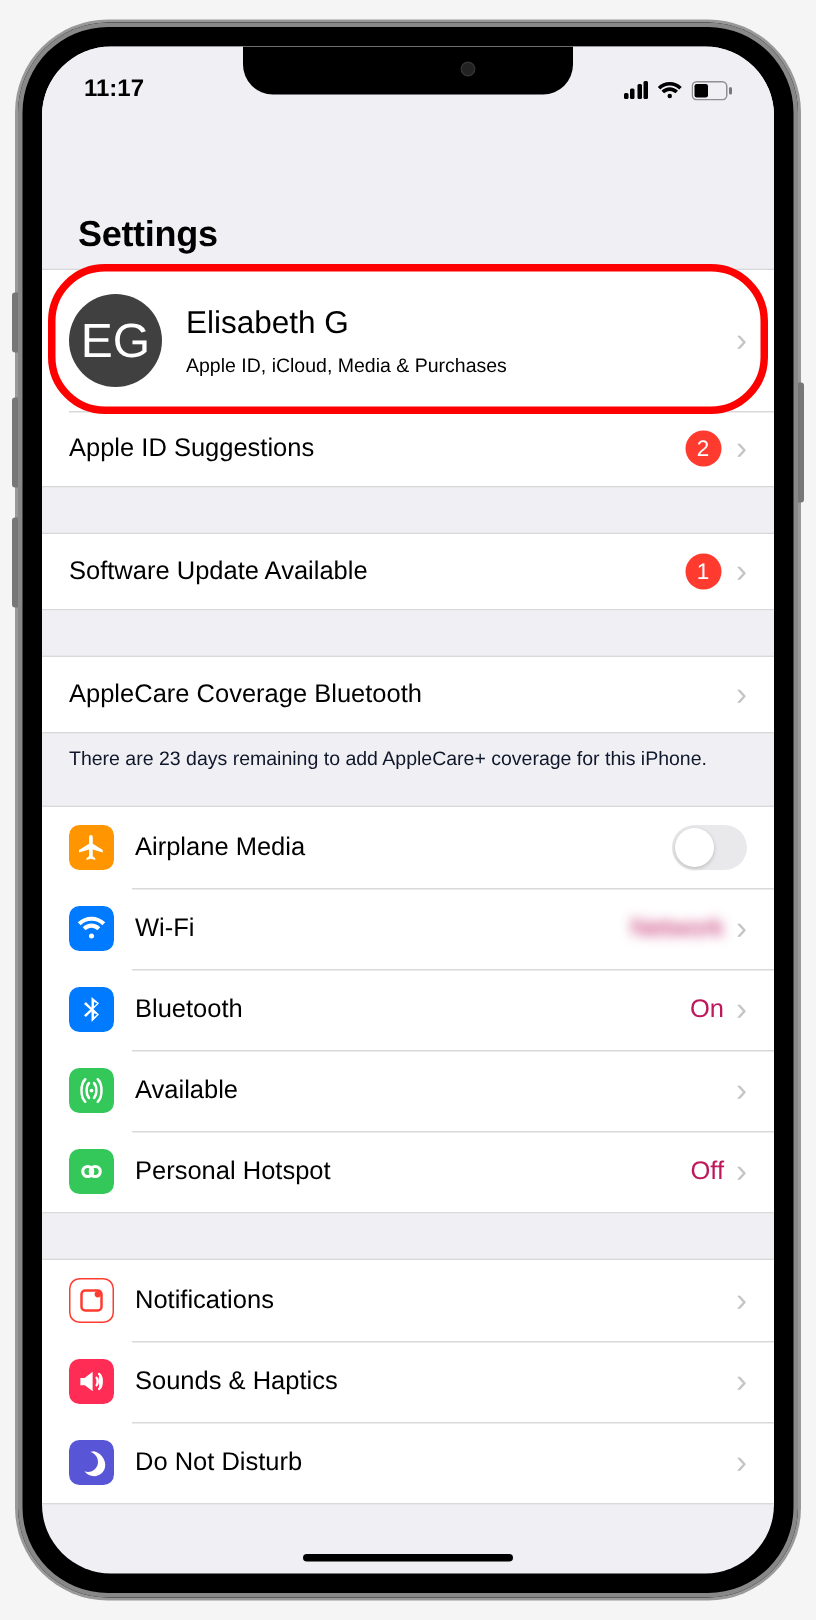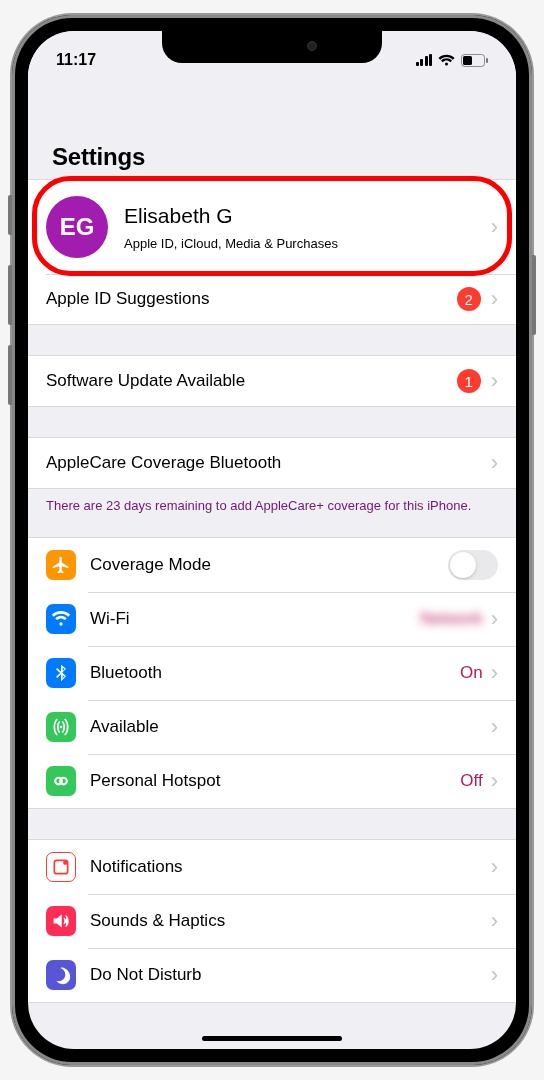--- a/index.html
+++ b/index.html
@@ -76,23 +76,23 @@
       position: relative; background: #fff;
     }
     .row + .row::before {
       content: ''; position: absolute; top: 0; left: 60px; right: 0; height: 1px;
       background: #d9d9dc;
     }
     .row.no-icon + .row.no-icon::before,
     .row.no-icon::before { left: 18px; }
     .row.profile { padding: 16px 18px; }
     .avatar {
-      width: 62px; height: 62px; border-radius: 50%; background: #a21caf;
+      width: 62px; height: 62px; border-radius: 50%; background: #404040;
       display: flex; align-items: center; justify-content: center;
-      color: #fff; font-size: 24px; font-weight: 700; margin-right: 16px;
+      color: #fff; font-size: 32px; font-weight: 400; margin-right: 16px;
       flex-shrink: 0;
     }
     .profile-text .name { font-size: 21px; font-weight: 400; line-height: 1.2; }
     .profile-text .sub { font-size: 13px; color: #000; margin-top: 8px; }
     .row-label { flex: 1; font-size: 17px; color: #000; }
     .row-value { font-size: 17px; color: #be185d; margin-right: 8px; }
     .row-value.blur { filter: blur(4px); min-width: 150px; text-align: right; }
     .badge {
       background: #ff3b30; color: #fff; border-radius: 12px;
       min-width: 24px; height: 24px; display: inline-flex;
@@ -106,21 +106,21 @@
       flex-shrink: 0;
     }
     .app-icon svg { width: 20px; height: 20px; }
     .icon-orange { background: #ff9500; }
     .icon-blue   { background: #007aff; }
     .icon-blue2  { background: #007aff; }
     .icon-green  { background: #34c759; }
     .icon-green2 { background: #34c759; }
     .icon-pink   { background: #ff2d55; }
     .icon-purple { background: #5856d6; }
-    .footer-note { padding: 8px 18px; font-size: 13px; color: #701a75; line-height: 1.35; }
+    .footer-note { padding: 8px 18px; font-size: 13px; color: #0f172a; line-height: 1.35; }
     .toggle {
       width: 50px; height: 30px; background: #e9e9eb; border-radius: 15px;
       position: relative;
     }
     .toggle::after {
       content: ''; position: absolute; top: 2px; left: 2px; width: 26px; height: 26px;
       background: #fff; border-radius: 50%; box-shadow: 0 1px 3px rgba(0,0,0,0.2);
     }
     .highlight-ring {
       position: absolute; border: 5px solid #ff0000; border-radius: 38px;
@@ -209,21 +209,21 @@
 
     <div class="gap-small"></div>
 
     <div class="group">
       <div class="row">
         <div class="app-icon icon-orange">
           <svg viewBox="0 0 24 24" fill="#fff">
               <path d="M21 16v-2l-8-5V3.5a1.5 1.5 0 00-3 0V9l-8 5v2l8-2.5V19l-2 1.5V22l3.5-1 3.5 1v-1.5L13 19v-5.5l8 2.5z"></path>
             </svg>
         </div>
-        <span class="row-label">Coverage Mode</span>
+        <span class="row-label">Airplane Media</span>
         <div class="toggle"></div>
       </div>
       <div class="row">
         <div class="app-icon icon-blue">
           <svg viewBox="0 0 24 24" fill="#fff">
               <path d="M12 20a2 2 0 100-4 2 2 0 000 4zM5 11c2-2 4.5-3 7-3s5 1 7 3l-2.3 2.3C15.3 12 13.7 11.3 12 11.3s-3.3.7-4.7 2L5 11zM1 7c3-3 7-4.5 11-4.5S20 4 23 7l-2.3 2.3C18.3 7 15.3 5.8 12 5.8S5.7 7 3.3 9.3L1 7z"></path>
             </svg>
         </div>
         <span class="row-label">Wi-Fi</span>
         <span class="row-value blur">Network</span>

